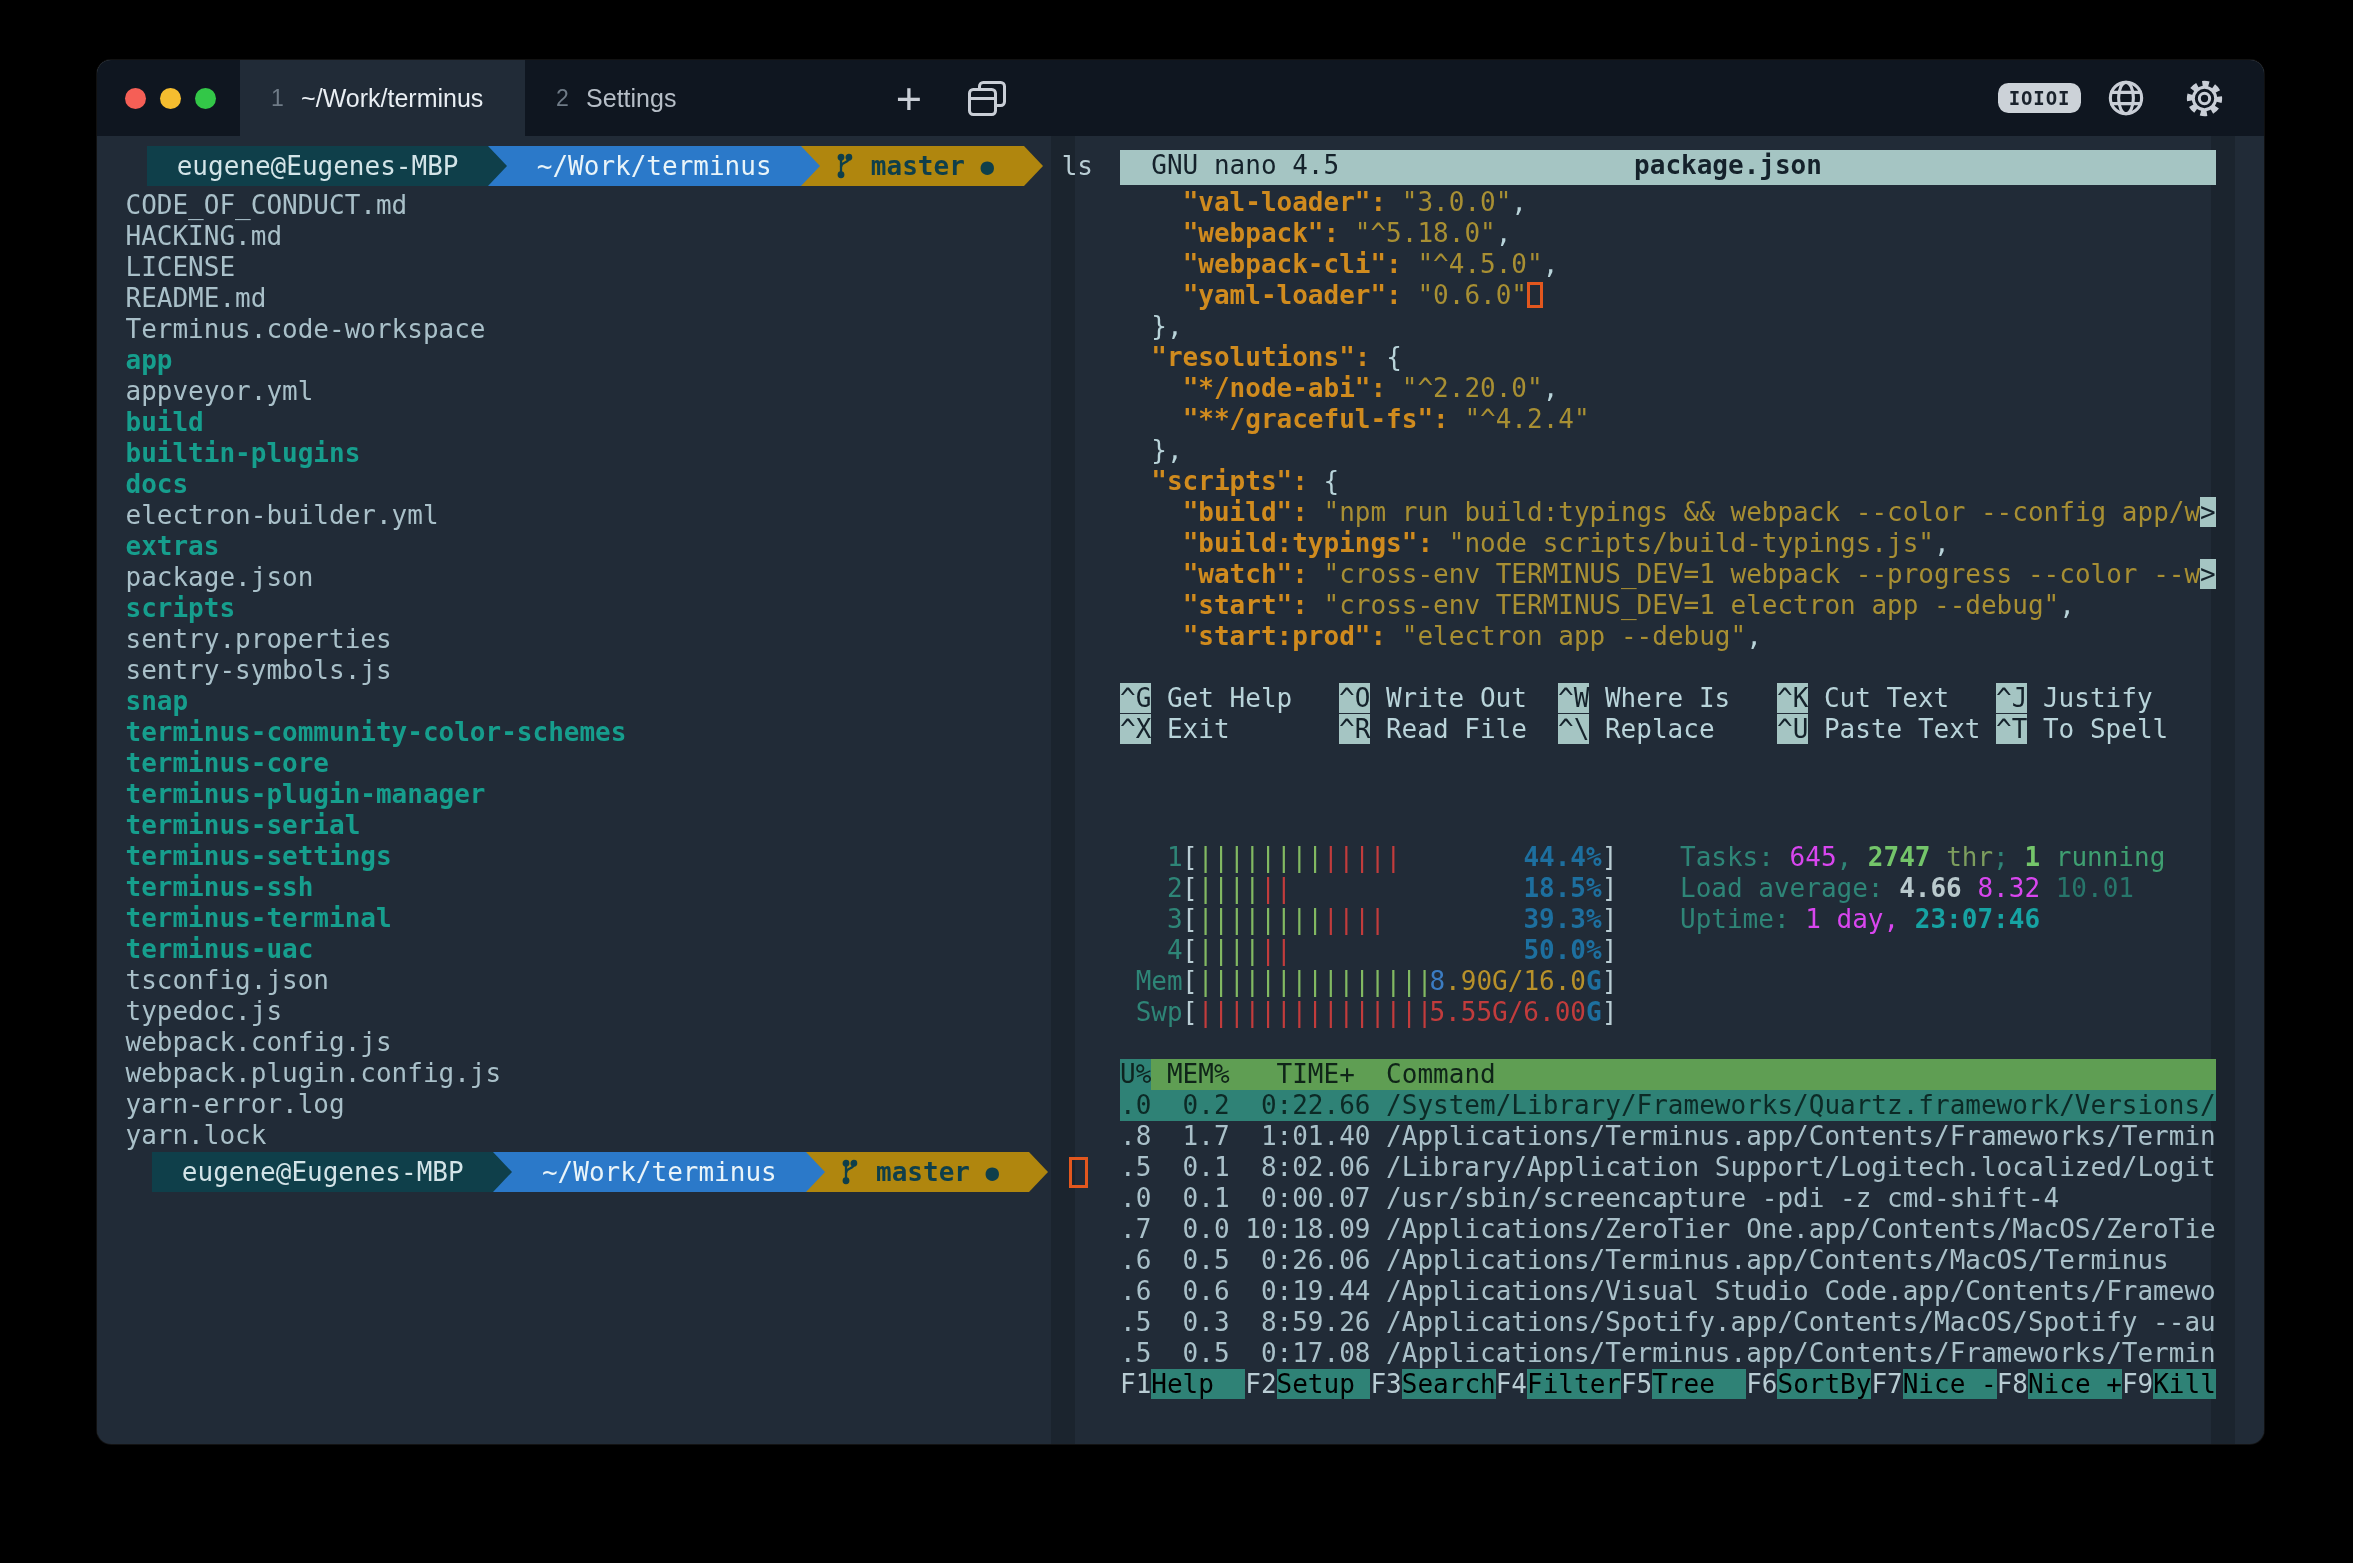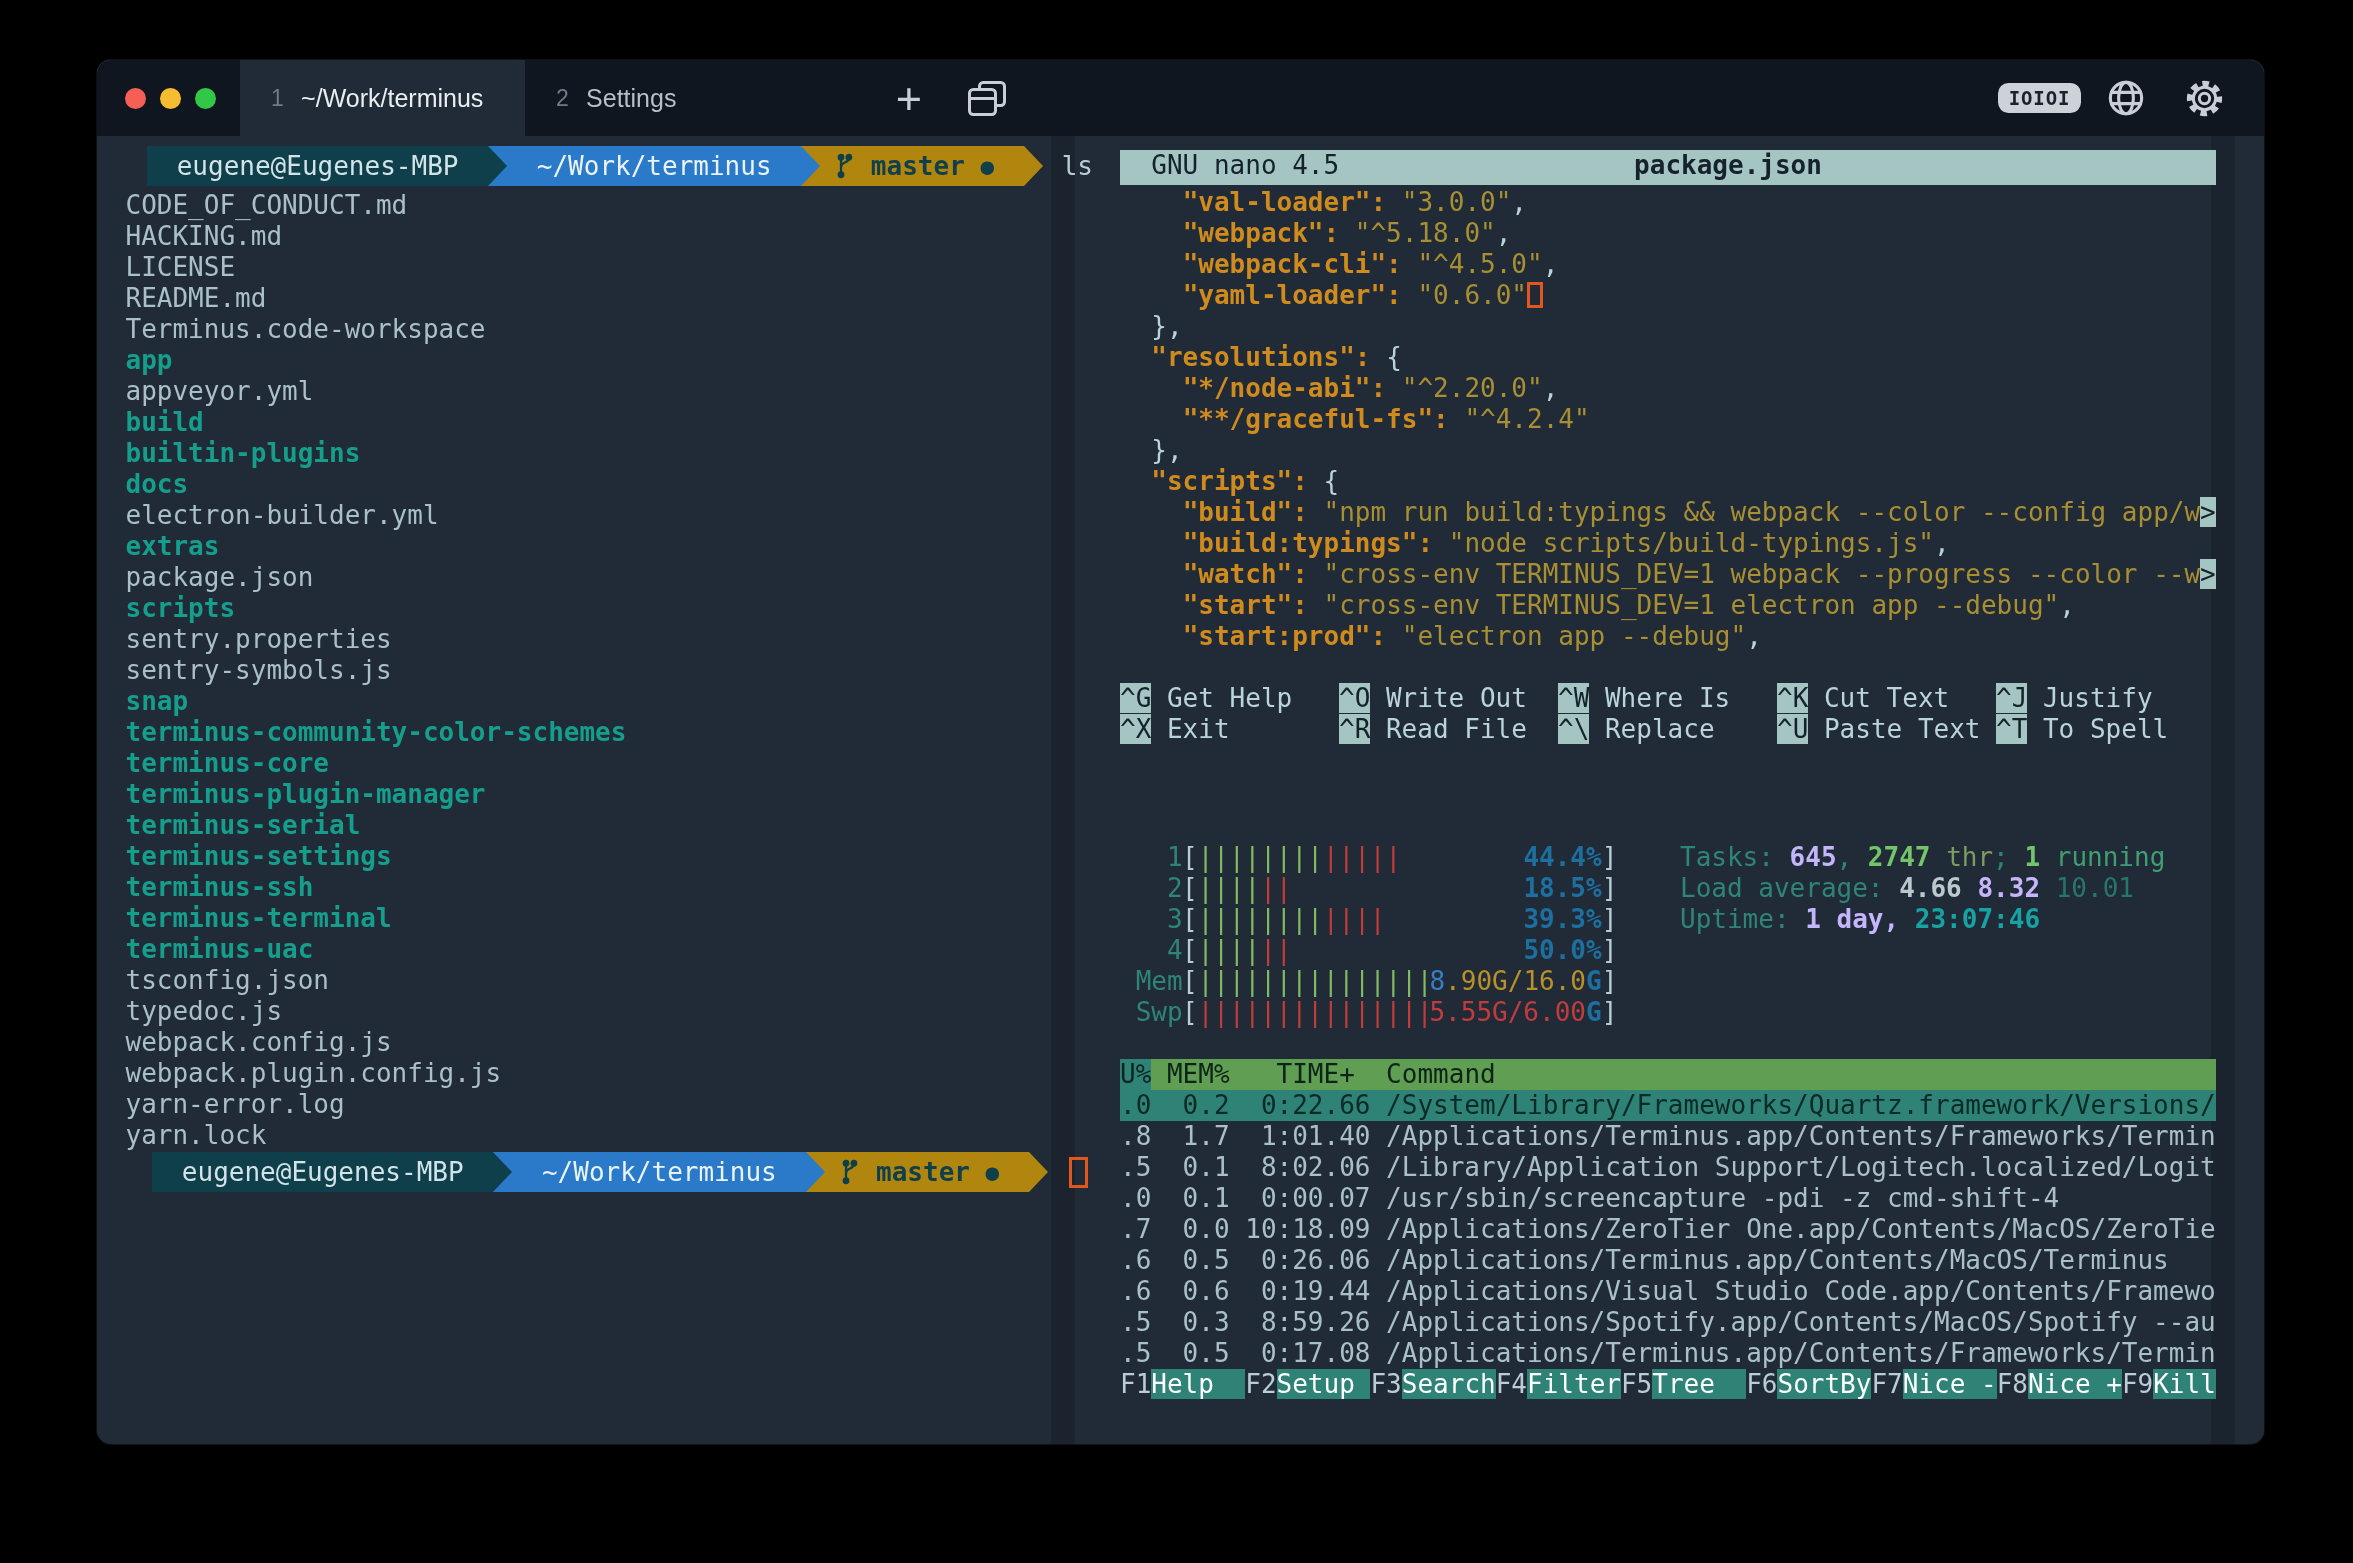--- a/index.html
+++ b/index.html
@@ -77,32 +77,32 @@
   .mlabel { width:62px; color:#2e8577; text-align:right; white-space:pre; }
   .mbrk { color:#b9cdd4; }
   .minner { position:relative; width:404px; overflow:hidden; white-space:pre; }
   .bg { color:#82b962; } .br { color:#c23c3c; }
   .mval { position:absolute; right:0; top:0; font-weight:bold; color:#1d6f9f; }
   .mval .mb { color:#3b7cc2; font-weight:normal; }
   .mval .mg { color:#b8912a; font-weight:normal; }
   .mval .mB { color:#1d6f9f; font-weight:bold; }
   .mval .sr { color:#c23c3c; font-weight:normal; }
   .hinfo { position:absolute; left:560px; top:0; }
-  .t  { color:#2e8577; } .tb { color:#c4b5fd; font-weight:bold; }
+  .t  { color:#2e8577; } .tb { color:#d946ef; font-weight:normal; }
   .gb { color:#74c56a; font-weight:bold; } .ol { color:#7d9d5e; }
   .gr { color:#3f9f71; } .wb { color:#b9c9cd; font-weight:bold; }
   .dt { color:#27766b; } .cb { color:#16a3a3; font-weight:bold; }
   .proc { margin-top:31px; }
   .proc-head { display:flex; white-space:pre; height:31px; background:#5f9e53; color:#0f2418; }
   .sort-cell { background:#2f8276; color:#0e2420; }
   .proc-row { height:31px; white-space:pre; color:#a9c0c9; overflow:hidden; }
   .proc-row.selected { background:#2f8276; color:#0c2a26; }
   .fnbar { display:flex; white-space:pre; height:31px; overflow:hidden; }
   .fn-key { color:#b9cdd4; }
-  .fn-label { background:#2f8276; color:#ffffff; }
+  .fn-label { background:#2f8276; color:#000000; }
 </style>
 </head>
 <body>
 
 <div class="window">
 
   <div class="tabbar">
     <div class="traffic">
       <div class="light" id="tl-close" style="background: rgb(245, 95, 86);"></div>
       <div class="light" id="tl-min" style="background: rgb(245, 189, 47);"></div>

